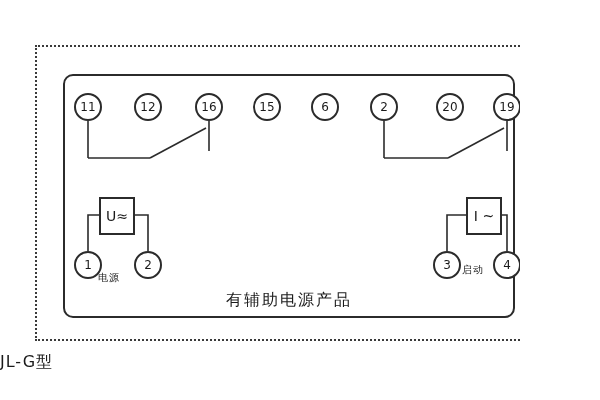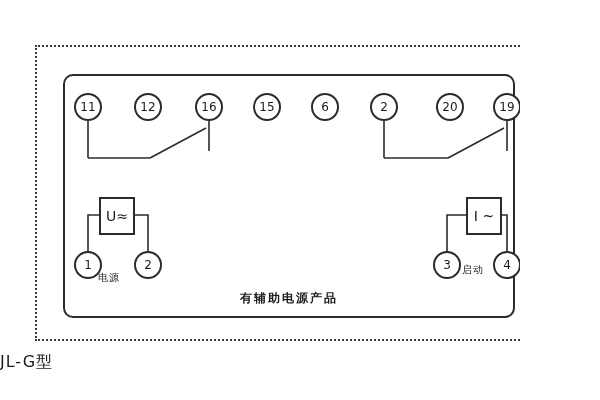--- a/index.html
+++ b/index.html
@@ -27,21 +27,21 @@
   .component-box{
     position:absolute;width:36px;height:38px;border:2px solid #2b2b2b;
     box-sizing:border-box;background:#ffffff;display:flex;align-items:center;
     justify-content:center;font-size:14px;font-weight:500;
   }
   .group-label{
     position:absolute;font-size:10px;letter-spacing:1px;white-space:nowrap;
   }
   .caption{
     position:absolute;left:63px;top:290px;width:452px;text-align:center;
-    font-size:12px;font-weight:bold;letter-spacing:2px;
+    font-size:16px;font-weight:normal;letter-spacing:2px;
   }
   .title{
     position:absolute;left:0;top:352px;width:600px;text-align:left;
     font-size:16px;font-weight:500;letter-spacing:1px;
   }
 </style>
 </head>
 <body>
 
 <div class="canvas">

